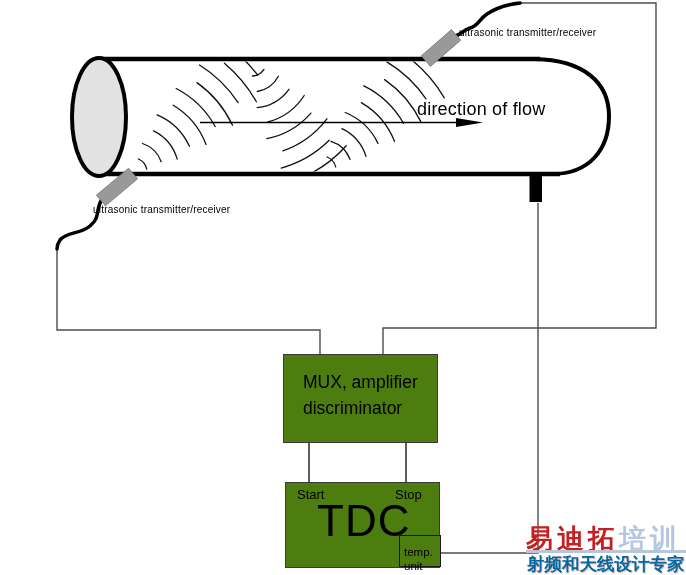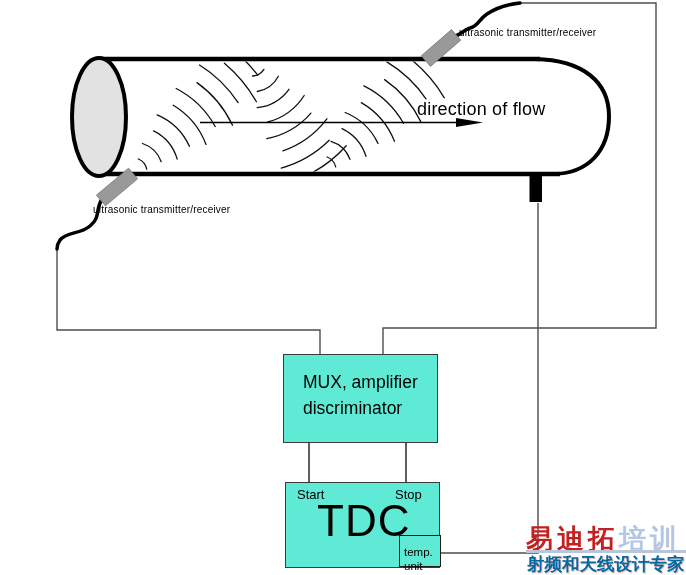--- a/index.html
+++ b/index.html
@@ -8,21 +8,21 @@
     font-family:"Liberation Sans",sans-serif;color:#000;
   }
   #diagram-svg{position:absolute;left:0;top:0;}
   .lbl{position:absolute;white-space:nowrap;letter-spacing:.2px;}
   .lbl-small{font-size:10px;}
   #flow-label{left:417px;top:99px;font-size:18px;}
   #top-transducer-label{left:459px;top:27px;}
   #bottom-transducer-label{left:93px;top:204px;}
   #resistor-label{left:548px;top:176px;line-height:15.5px;}
   .box{
-    position:absolute;box-sizing:border-box;background:#5eead4;
+    position:absolute;box-sizing:border-box;background:#4d7c0f;
     border:1.5px solid #3a3a3a;
   }
   #mux-box{left:283px;top:354px;width:155px;height:89px;
     padding:14px 0 0 19px;font-size:17.5px;line-height:26px;}
   #tdc-box{left:285px;top:482px;width:155px;height:86px;}
   #tdc-start{position:absolute;left:11px;top:4px;font-size:13px;}
   #tdc-stop{position:absolute;left:109px;top:4px;font-size:13px;text-align:right;}
   #tdc-title{position:absolute;left:31px;top:13px;font-size:44px;letter-spacing:1px;}
   #temp-unit-box{left:399px;top:535px;width:42px;height:32px;
     border:1.5px solid #1a1a1a;font-size:11.5px;line-height:13.5px;padding:10px 0 0 4px;}

